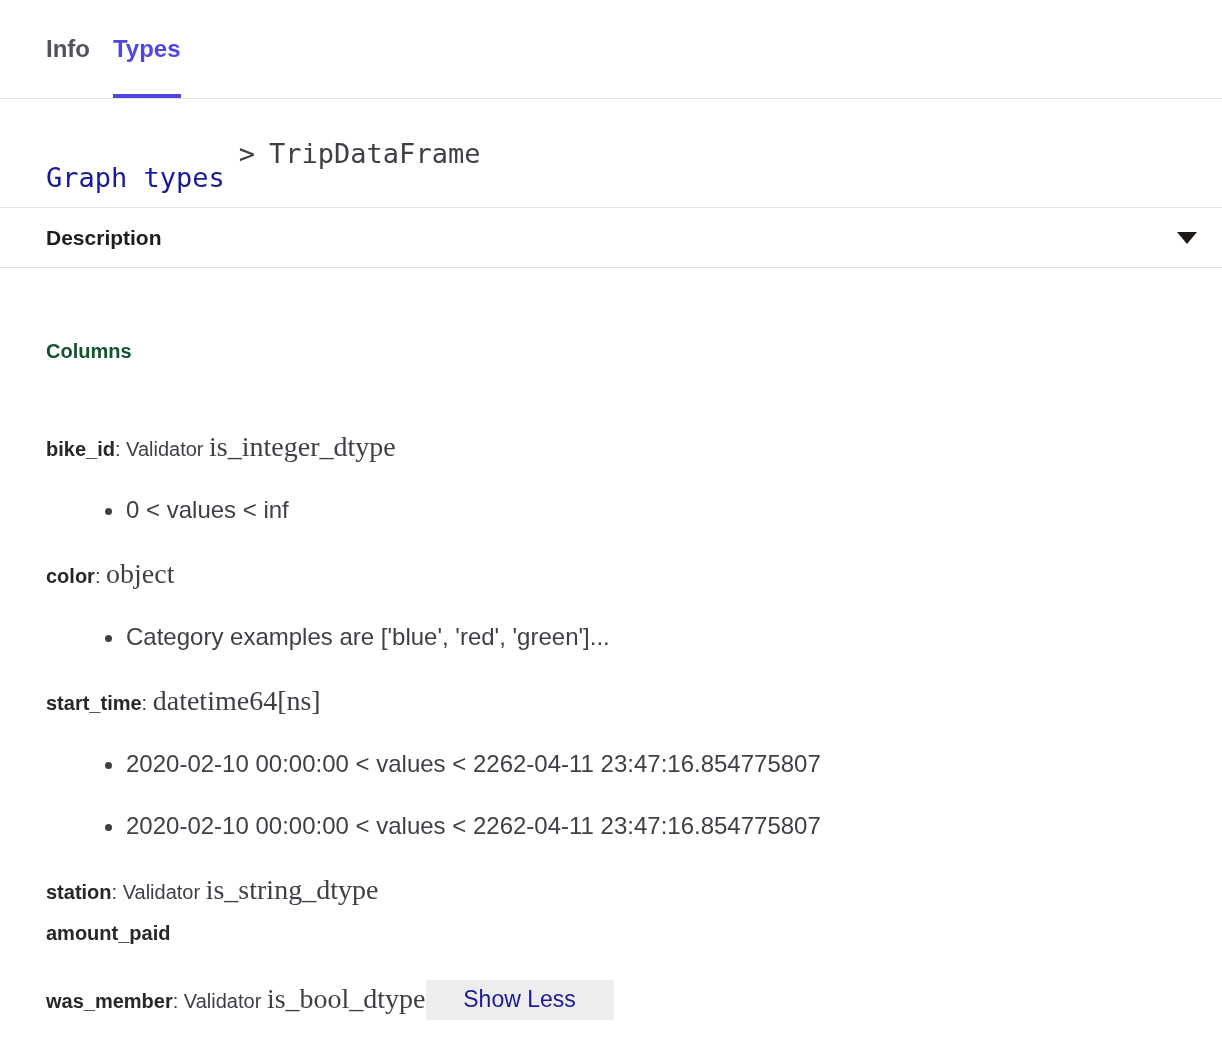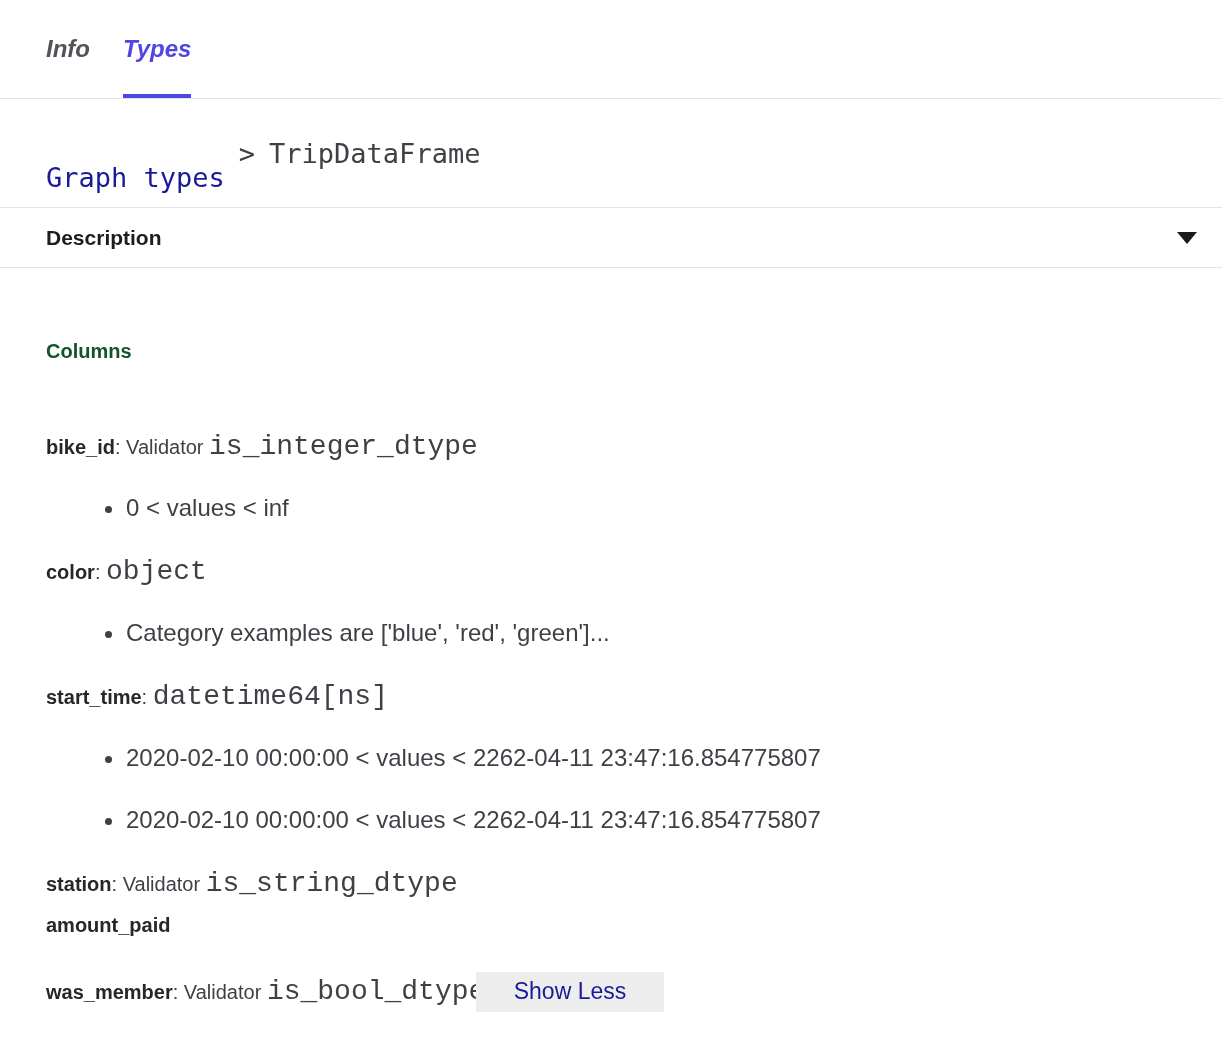--- a/index.html
+++ b/index.html
@@ -5,24 +5,23 @@
   html, body { margin: 0; padding: 0; }
   body {
     width: 1222px; height: 1062px; overflow: hidden;
     background: #ffffff;
     font-family: "Liberation Sans", sans-serif;
     color: #3f3f46;
   }
 
   
   .tabbar {
-    display: flex; align-items: stretch; gap: 33px;
+    display: flex; align-items: stretch; gap: 23px;
     padding: 0 46px; height: 98px;
     border-bottom: 1px solid #e4e4e7;
-    font-style: italic;
   }
   .tab {
     display: flex; align-items: center;
     font-size: 24px; font-weight: 600; color: #52525b;
     border-bottom: 4px solid transparent; padding-top: 4px;
     box-sizing: border-box; cursor: pointer;
   }
   .tab.active { color: #4f46e5; border-bottom-color: #4f46e5; }
 
   
@@ -49,21 +48,21 @@
 
   
   .main { padding: 65px 46px 0; }
   .columns-heading {
     font-size: 20px; font-weight: 700; color: #14532d;
     margin: 0 0 61px; line-height: 36px;
   }
   .entry { margin: 0; font-size: 20px; line-height: 33px; color: #3f3f46; }
   .entry .col-name { font-weight: 700; color: #27272a; }
   .entry code {
-    font-family: Liberation Mono, monospace;
+    font-family: Liberation Serif, serif;
     font-size: 28px; color: #3f3f46;
   }
   .entry.no-code { line-height: 26px; }
   .mb21 { margin-bottom: 11px; }
   .mb32 { margin-bottom: 32px; }
 
   ul.bullets { margin: 29px 0 32px; padding-left: 80px; list-style: disc; }
   ul.bullets li { font-size: 24px; line-height: 30px; color: #3f3f46; }
 
   

